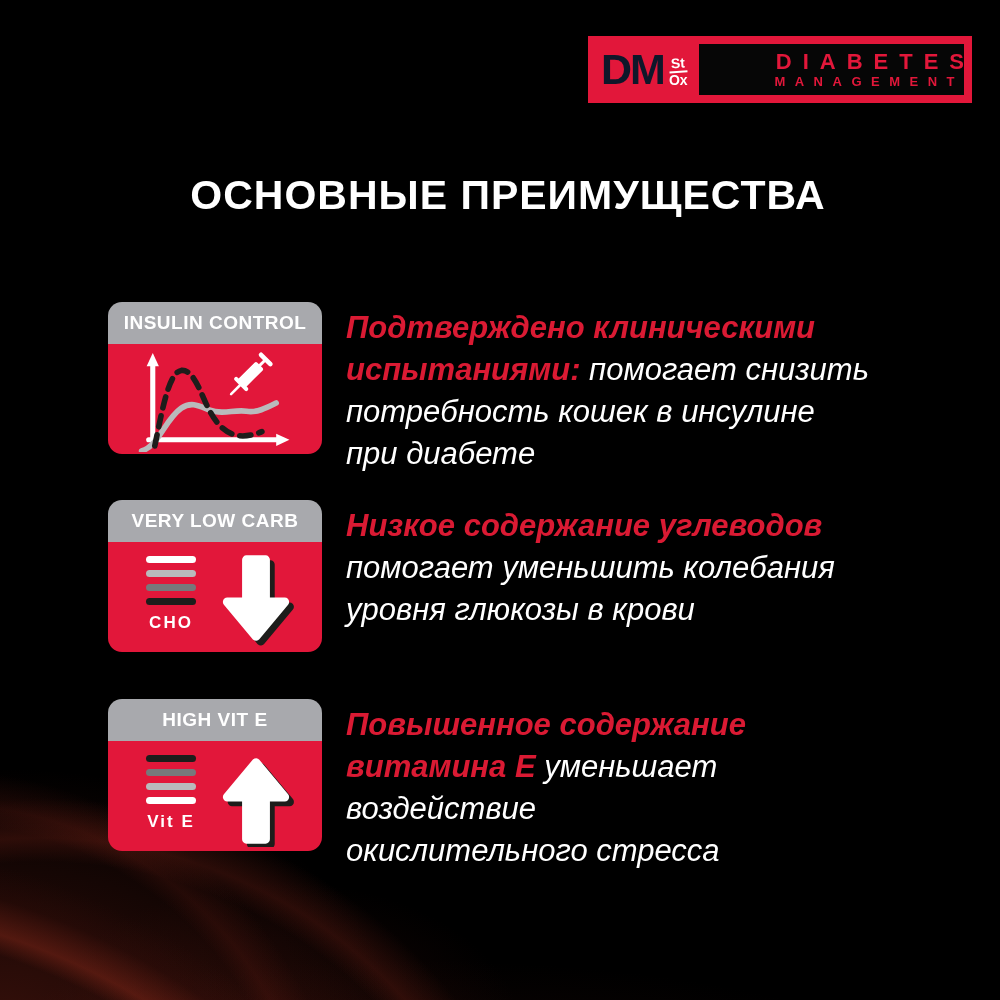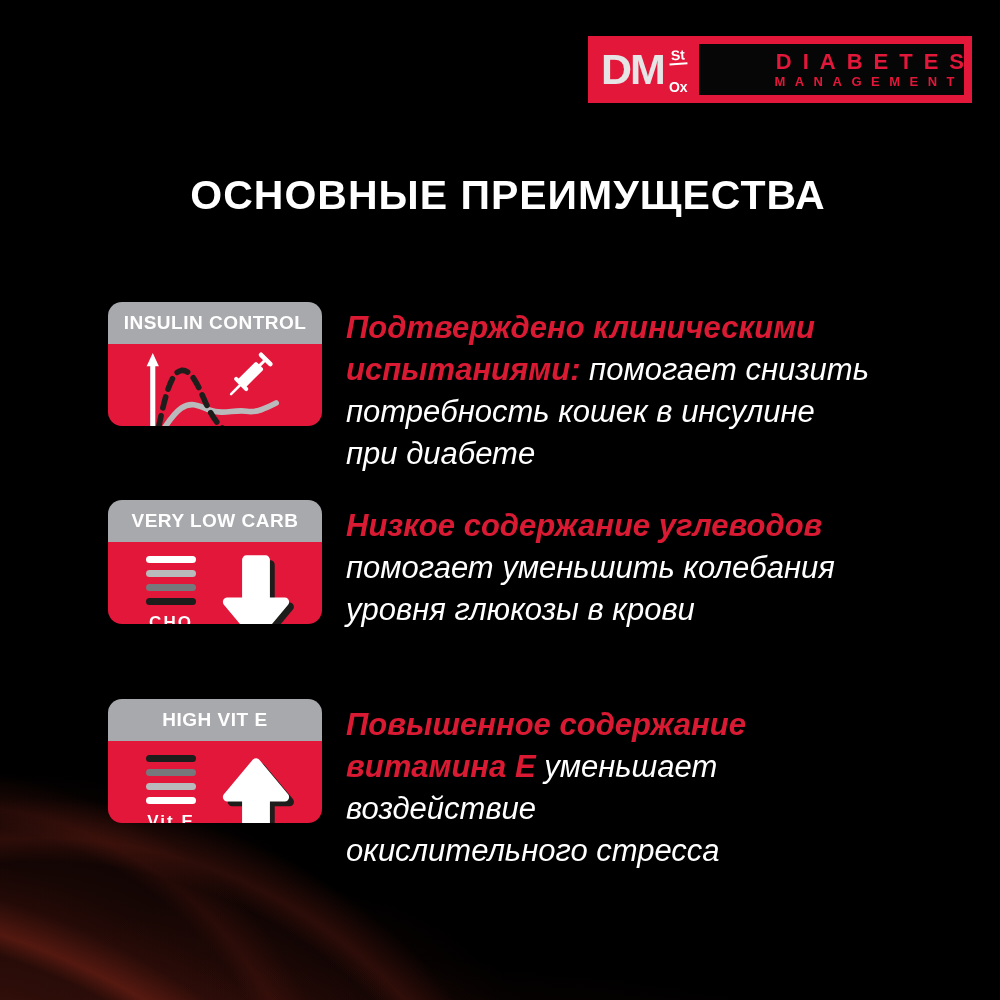--- a/index.html
+++ b/index.html
@@ -15,36 +15,36 @@
       radial-gradient(circle 560px at 40px 1330px, transparent 468px, rgba(120,34,22,.30) 492px, transparent 532px),
       radial-gradient(circle 420px at -60px 1180px, transparent 356px, rgba(110,30,20,.22) 376px, transparent 410px),
       radial-gradient(ellipse 560px 360px at 0% 102%, rgba(104,30,20,.50), transparent 70%),
       radial-gradient(ellipse 340px 220px at 28% 104%, rgba(88,24,16,.32), transparent 72%),
       radial-gradient(ellipse 700px 160px at 40% 108%, rgba(70,20,14,.25), transparent 75%);
   }
   
   .logo{position:absolute;top:36px;right:28px;width:384px;height:67px;
     background:var(--red,#e2173a);display:flex;align-items:center;
     padding:0 8px 0 13px;box-sizing:border-box;}
-  .logo-dm{font-size:43px;font-weight:bold;color:#e5e5e5;letter-spacing:-2px;line-height:1;}
+  .logo-dm{font-size:43px;font-weight:bold;color:#0f172a;letter-spacing:-2px;line-height:1;}
   .logo-frac{display:flex;flex-direction:column;align-items:center;color:#fff;
     font-weight:bold;font-size:14px;line-height:13px;margin:4px 0 0 5px;}
   .logo-frac .st{border-bottom:2px solid #fff;padding:0 2px 1px;transform:rotate(-4deg);}
-  .logo-frac .ox{padding-top:16px;}
+  .logo-frac .ox{padding-top:1px;}
   .logo-box{margin-left:11px;background:#060606;height:51px;flex:1;
     display:flex;flex-direction:column;align-items:flex-end;justify-content:center;overflow:hidden;}
   .logo-line1{color:var(--red,#e2173a);font-weight:bold;font-size:22px;letter-spacing:11px;margin-right:-11px;line-height:1;}
   .logo-line2{color:var(--red,#e2173a);font-weight:bold;font-size:13px;letter-spacing:9.5px;margin right:-9.5px;margin-top:2px;line-height:1;}
   
   .page-title{position:absolute;top:172px;left:0;width:100%;text-align:center;
     color:#fff;font-size:41px;font-weight:bold;letter-spacing:1px;margin-left:8px;}
   
   .row{position:absolute;left:108px;display:flex;align-items:flex-start;}
   .row1{top:302px;}.row2{top:500px;}.row3{top:699px;}
-  .card{width:214px;height:124px;border-radius:14px;overflow:hidden;flex:0 0 auto;}
+  .card{width:214px;height:152px;border-radius:14px;overflow:hidden;flex:0 0 auto;}
   .card-head{height:42px;background:var(--gray,#a8a9ad);display:flex;align-items:center;
     justify-content:center;color:#fff;font-weight:bold;font-size:19px;letter-spacing:.5px;}
   .card-body{height:114px;background:var(--red,#e2173a);position:relative;}
   
   .graph-svg{position:absolute;left:20px;top:6px;}
   
   .stat-col{position:absolute;left:38px;top:14px;display:flex;flex-direction:column;align-items:center;}
   .bars{display:flex;flex-direction:column;gap:7px;}
   .bar{width:50px;height:7px;border-radius:3.5px;}
   .stat-label{margin-top:8px;color:#fff;font-weight:bold;font-size:17px;letter-spacing:2px;white-space:nowrap;}

